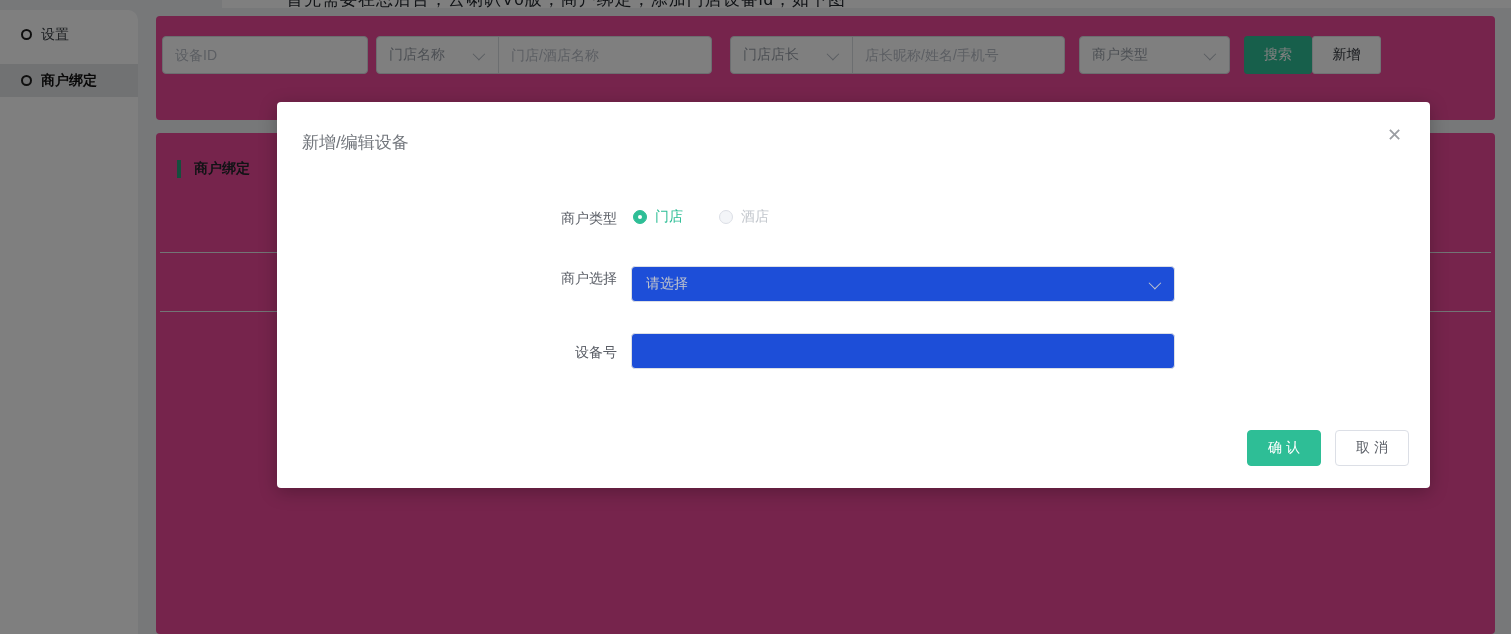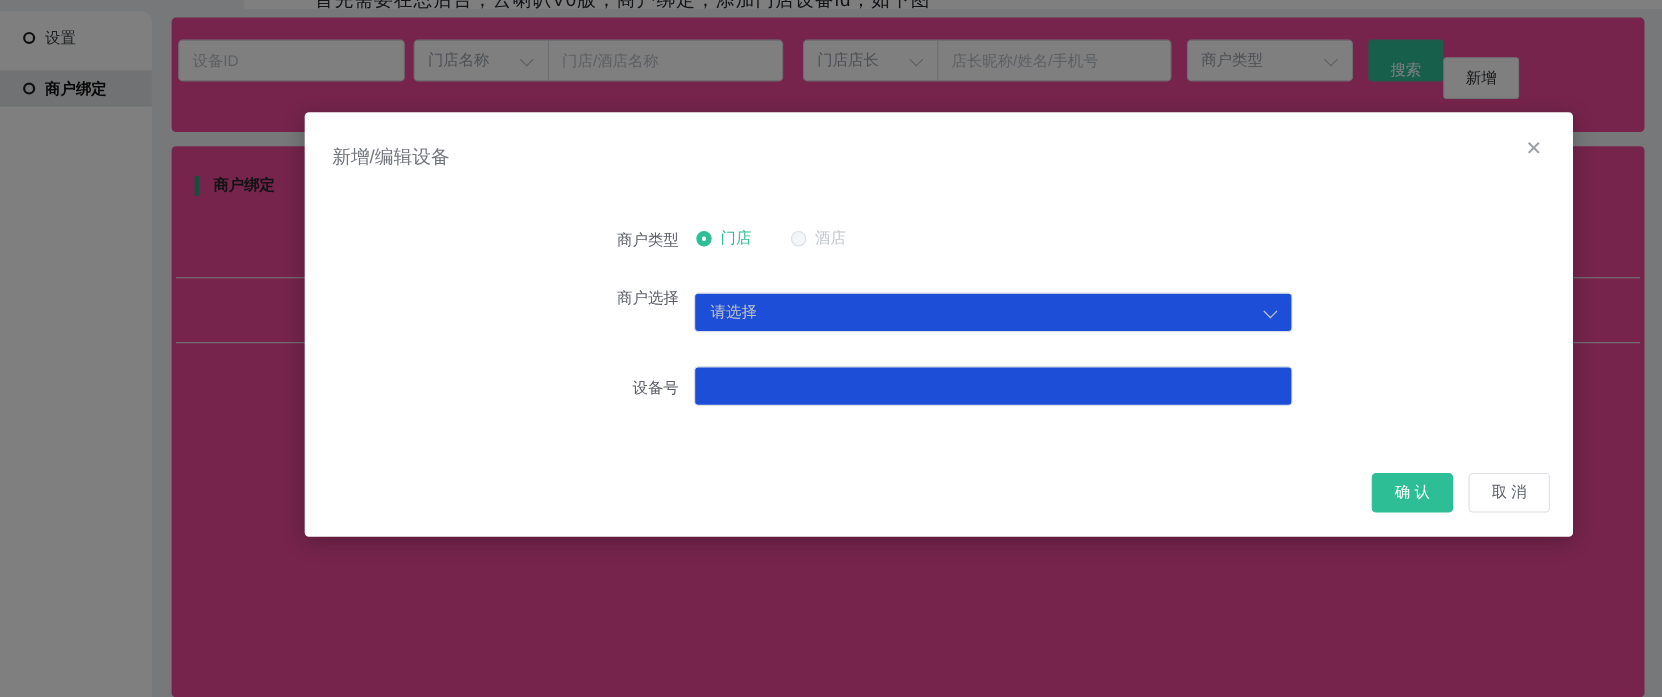--- a/index.html
+++ b/index.html
@@ -22,21 +22,21 @@
   .content-card{left:156px;top:133px;width:1339px;height:501px;}
 
   .filters{position:absolute;left:0;top:20px;width:100%;height:40px;}
   .f-box{position:absolute;top:0;height:38px;border:1px solid #d9dce1;border-radius:4px;box-sizing:border-box;background:#fff;display:flex;align-items:center;}
   .f-input{border:none;outline:none;background:transparent;font-size:14px;color:#333;width:100%;padding:0 12px;font-family:inherit;}
   .f-input::placeholder{color:#b9bec7;}
   .sel-part{display:flex;align-items:center;justify-content:space-between;height:100%;box-sizing:border-box;padding:0 16px 0 12px;color:#9aa0a9;font-size:14px;flex:0 0 auto;cursor:pointer;}
   .sel-border{border-right:1px solid #d9dce1;}
   .chev{width:8px;height:8px;border-right:1.5px solid #b4bac2;border-bottom:1.5px solid #b4bac2;transform:rotate(45deg) translateY(-2px);margin-left:10px;flex:0 0 auto;}
   .btn{position:absolute;top:0;height:38px;border-radius:3px;font-size:14px;display:flex;align-items:center;justify-content:center;box-sizing:border-box;cursor:pointer;}
-  .btn-search{background:#2ebe96;color:#fff;border:1px solid #2ebe96;align-items:flex-end;}
+  .btn-search{background:#2ebe96;color:#fff;border:1px solid #2ebe96;}
   .btn-add{background:#fff;color:#2b2f36;border:1px solid #e3e5e8;}
 
   .section-title{position:absolute;left:21px;top:27px;display:flex;align-items:center;}
   .title-bar{width:4px;height:18px;background:#2a9d7c;margin-right:13px;}
   .title-text{font-size:14px;font-weight:bold;color:#23262b;}
   .table-line{position:absolute;left:4px;width:1331px;height:0;border-top:1px solid #e6e8eb;}
 
   
   .overlay{position:absolute;left:0;top:0;width:1511px;height:634px;background:rgba(0,0,0,0.5);z-index:10;}
 
@@ -109,21 +109,21 @@
       <div class="f-box" style="left:923px;width:151px;">
         <div class="sel-part" style="width:100%;justify-content:space-between;">
           <span>商户类型</span>
           <span class="chev"></span>
         </div>
       </div>
 
       <div class="btn btn-search" style="left:1088px;width:68px;">
         <span>搜索</span>
       </div>
-      <div class="btn btn-add" style="left:1156px;width:69px;margin-top:16px;">
+      <div class="btn btn-add" style="left:1156px;width:69px;">
         <span>新增</span>
       </div>
     </div>
   </div>
 
   <div class="card content-card">
     <div class="section-title">
       <span class="title-bar"></span>
       <span class="title-text">商户绑定</span>
     </div>
@@ -143,21 +143,21 @@
         <span class="radio-dot on"></span>
         <span class="radio-label-on">门店</span>
       </div>
       <div class="radio-gap"></div>
       <div class="radio">
         <span class="radio-dot off"></span>
         <span class="radio-label-off">酒店</span>
       </div>
     </div>
 
-    <div class="m-label" style="left:160px;top:160px;font-family:Liberation Serif, serif;">商户选择</div>
+    <div class="m-label" style="left:160px;top:168px;font-family:Liberation Serif, serif;">商户选择</div>
     <div class="m-field" style="top:164px;">
       <span class="m-select-text">请选择</span>
       <span class="m-chev"></span>
     </div>
 
     <div class="m-label" style="left:160px;top:242px;">设备号</div>
     <div class="m-field" style="top:231px;">
       <input class="m-input" value="" style="">
     </div>
 

